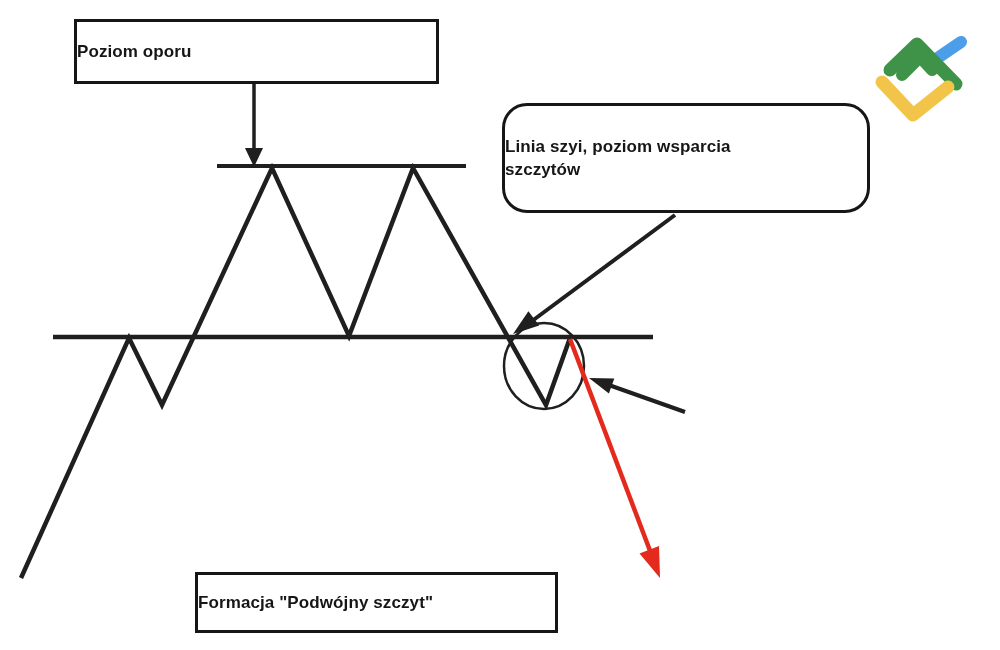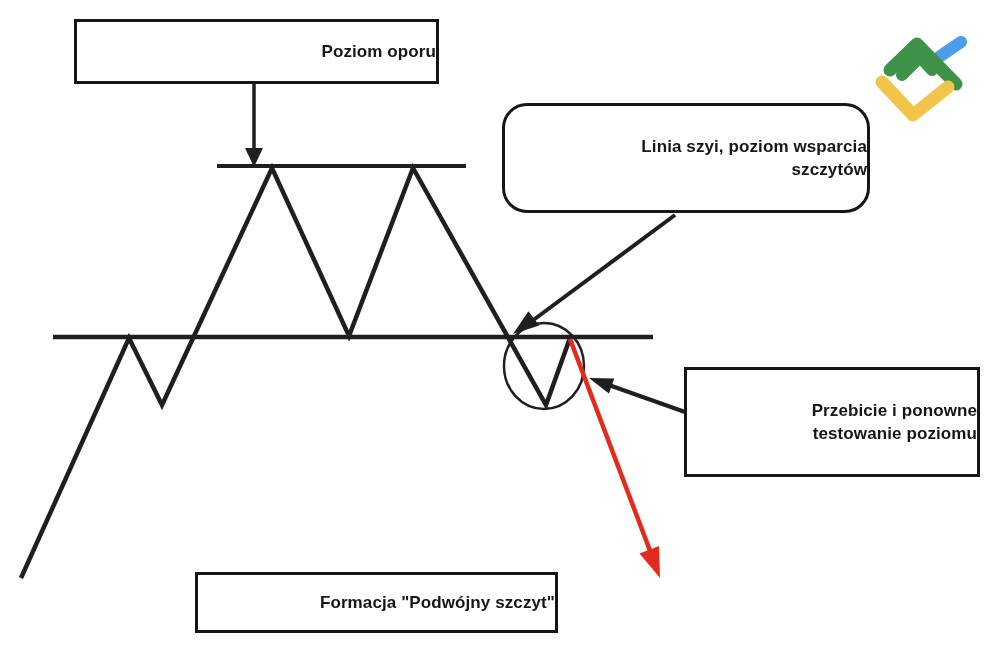--- a/index.html
+++ b/index.html
@@ -20,21 +20,21 @@
     left: 0;
     top: 0;
   }
   .label-box {
     position: absolute;
     box-sizing: border-box;
     border: 3px solid #161616;
     background: #ffffff;
     display: flex;
     flex-direction: column;
-    align-items: flex-end;
+    align-items: flex-start;
     justify-content: center;
     text-align: center;
     color: #161616;
     font-weight: bold;
     font-size: 17px;
     line-height: 1.38;
     letter-spacing: 0.1px;
   }
   .box-resistance { left: 74px;  top: 19px;  width: 365px; height: 65px; }
   .box-neckline   { left: 502px; top: 103px; width: 368px; height: 110px; border-radius: 25px; }
@@ -92,22 +92,18 @@
 
   <div class="label-box box-resistance">
     <span>Poziom oporu</span>
   </div>
 
   <div class="label-box box-neckline">
     <span>Linia szyi, poziom wsparcia</span>
     <span>szczytów</span>
   </div>
 
-  <div class="label-box box-breakout">
-    <span>Przebicie i ponowne</span>
-    <span>testowanie poziomu</span>
-  </div>
 
   <div class="label-box box-title">
     <span>Formacja "Podwójny szczyt"</span>
   </div>
 
 </div>
 
 </body></html>

